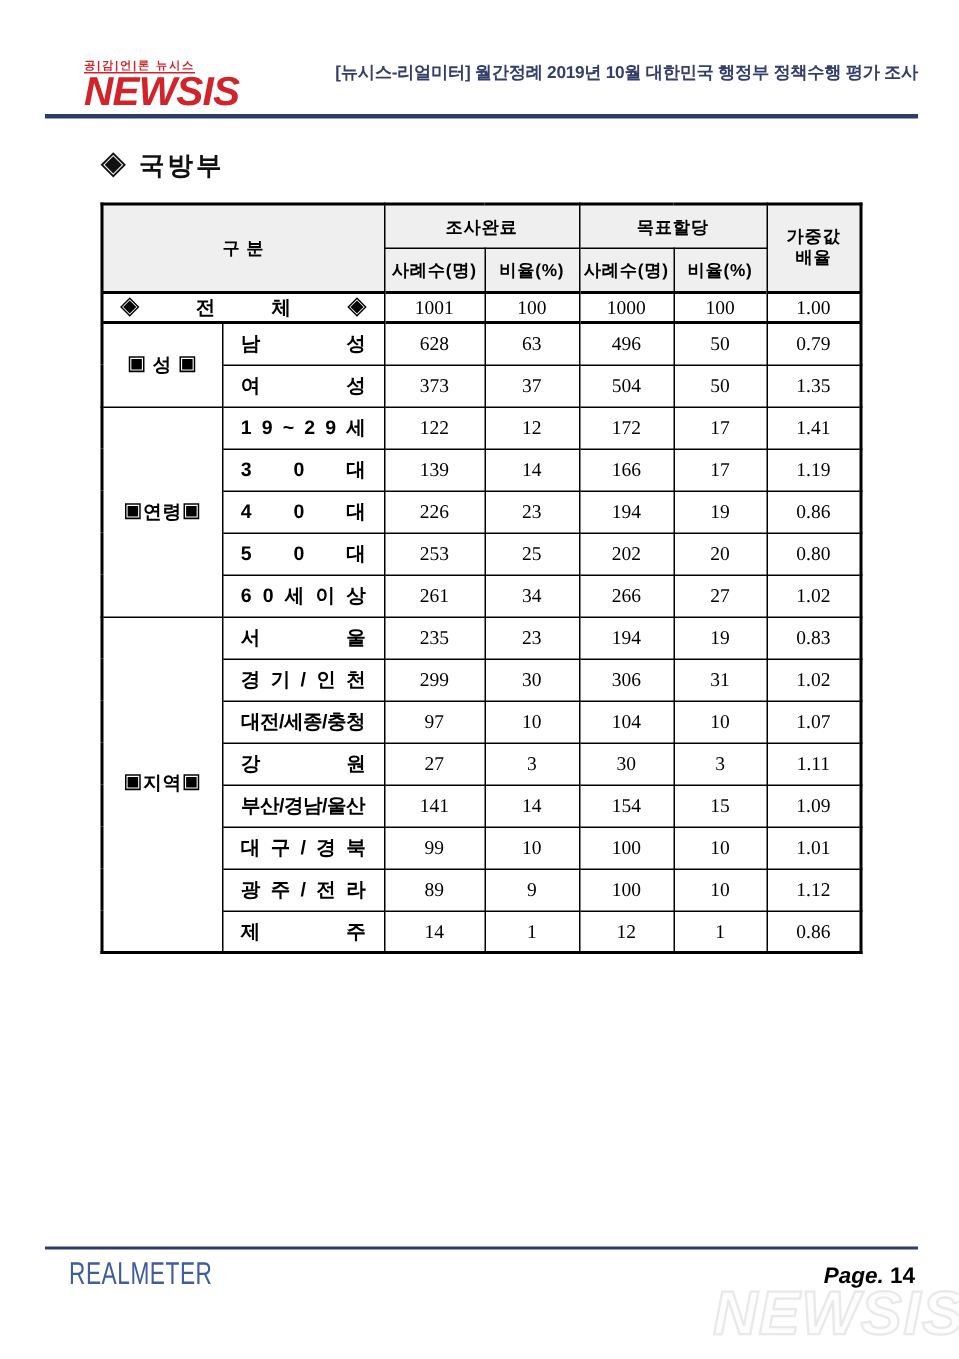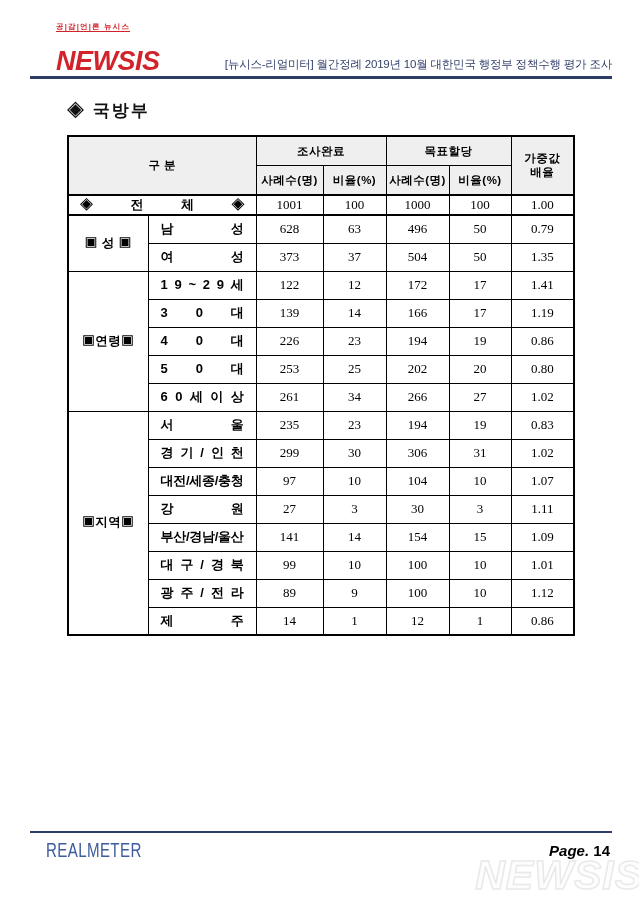--- a/index.html
+++ b/index.html
@@ -10,27 +10,27 @@
 
   
   .header-band {
     position:absolute; left:30px; right:27px; top:0; height:76px;
     border-bottom:3px solid #2e3d66;
     display:flex; justify-content:space-between; align-items:flex-end;
   }
   .logo-block { margin-left:26px; padding-bottom:3px; line-height:1; }
   .logo-tagline {
     display:inline-block; color:#d2232a; font-size:7.5px; font-weight:bold;
-    letter-spacing:1.2px; border-bottom:1.5px solid #d2232a; padding-bottom:1px; margin-bottom:18px;
+    letter-spacing:1.2px; border-bottom:1.5px solid #d2232a; padding-bottom:1px; margin-bottom:1px;
   }
   .logo-brand {
     color:#d2232a; font-size:27px; font-weight:bold; font-style:italic;
     letter-spacing:-0.5px; line-height:0.85;
   }
-  .report-title { color:#333f6b; font-size:11.5px; font-weight:normal; padding-bottom:4px; letter-spacing:-0.2px;margin-left:24px; }
+  .report-title { color:#333f6b; font-size:11.5px; font-weight:bold; padding-bottom:20px; letter-spacing:-0.2px;margin-left:24px; }
 
   
   .section-title {
     position:absolute; left:67px; top:99px; font-size:17px; font-weight:bold;
     color:#111; letter-spacing:2px;text-align:center;
   }
 
   
   table.stat {
     position:absolute; left:67px; top:135px; width:506px;

